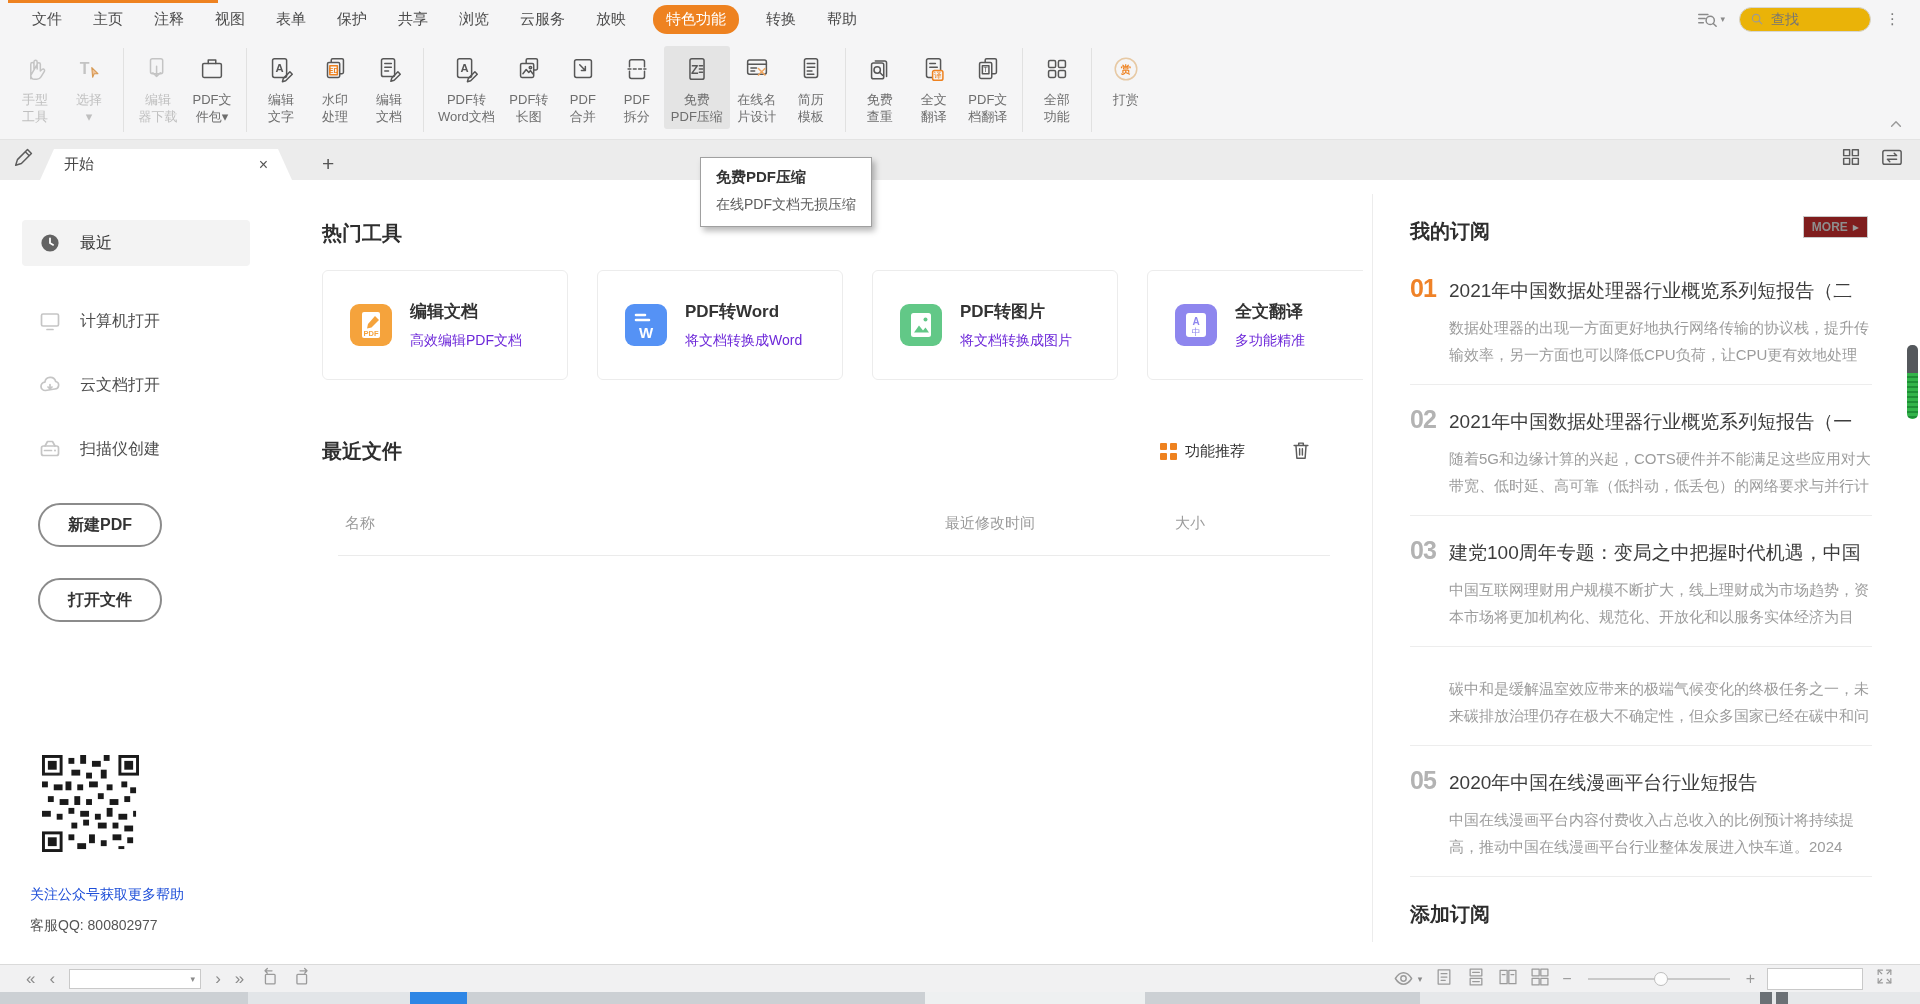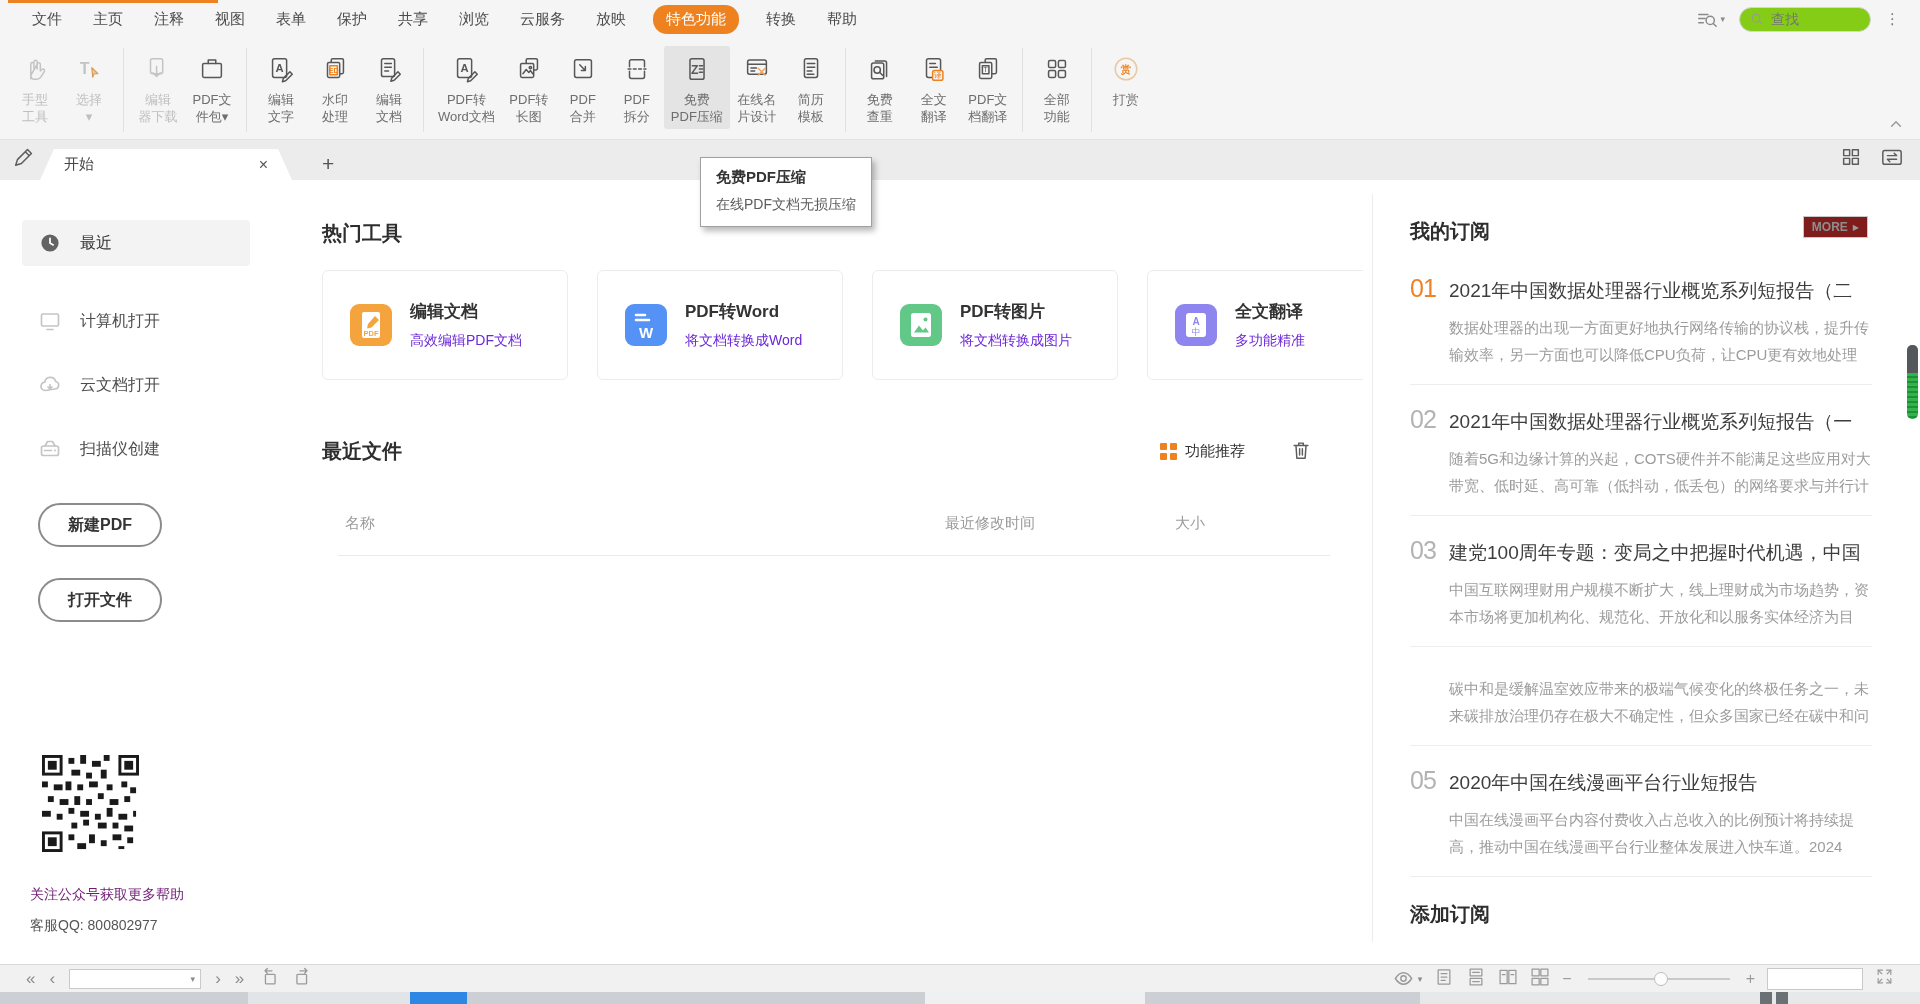--- a/index.html
+++ b/index.html
@@ -12,21 +12,21 @@
 
   
   .menubar { position:absolute; top:0; left:0; width:100%; height:38px; background:#f5f5f6;
              display:flex; align-items:center; padding:0 20px 0 32px; }
   .menu-items { display:flex; align-items:center; gap:31px; font-size:15px; color:#4c4c4c; flex:1; }
   .menu-item { cursor:default; white-space:nowrap; }
   .menu-item.pill { background:#ee8220; color:#fff; border-radius:14px; padding:5px 13px; margin:-5px -4px; }
   .menu-right { display:flex; align-items:center; gap:14px; }
   .mr-ico { display:flex; align-items:center; gap:2px; color:#8a8a8a; }
   .caret { font-size:9px; color:#8a8a8a; }
-  .search-pill { width:132px; height:25px; border:1px solid #d6d6d6; border-radius:13px; background:#84cc16;
+  .search-pill { width:132px; height:25px; border:1px solid #d6d6d6; border-radius:13px; background:#eab308;
                  display:flex; align-items:center; gap:6px; padding:0 10px; }
   .search-pill input { border:none; outline:none; background:transparent; width:80px; font-size:14px; color:#555; }
   .kebab { font-size:15px; color:#7b7b7b; letter-spacing:0; }
 
   
   .toolbar { position:absolute; top:38px; left:0; width:100%; height:102px; background:#f5f5f6;
              border-bottom:1px solid #e3e3e3; display:flex; align-items:flex-start; padding:8px 0 0 8px; }
   .tb-item { min-width:54px; padding:3px 7px 4px; display:flex; flex-direction:column; align-items:center;
              border-radius:3px; cursor:default; }
   .tb-item.hl { background:#e4e4e4; }
@@ -62,21 +62,21 @@
 
   
   .side-item { position:absolute; left:22px; width:228px; height:46px; display:flex; align-items:center;
                gap:18px; padding-left:16px; font-size:16px; color:#4d4d4d; border-radius:4px; cursor:pointer; }
   .side-item.active { background:#f3f3f3; color:#333; }
   .side-item svg { flex:none; }
   .side-btn { position:absolute; left:38px; width:124px; height:44px; border:2px solid #8b8b8b; border-radius:22px;
               background:#fff; font-weight:bold; font-size:16px; color:#333; display:flex; align-items:center;
               justify-content:center; cursor:pointer; }
   .qr { position:absolute; left:42px; top:575px; width:97px; height:97px; }
-  .qr-caption { position:absolute; left:30px; top:706px; font-size:14px; color:#701a75; }
+  .qr-caption { position:absolute; left:30px; top:706px; font-size:14px; color:#1d4ed8; }
   .qq-line    { position:absolute; left:30px; top:737px; font-size:14px; color:#555; }
 
   
   .main-center { position:absolute; left:322px; top:0; width:1041px; height:784px; }
   .hot-title { position:absolute; top:40px; left:0; font-size:20px; font-weight:bold; color:#2e2e2e; }
   .cards { position:absolute; top:90px; left:0; width:1041px; display:flex; gap:29px; overflow:hidden; }
   .card { flex:none; width:246px; height:110px; background:#fff; border:1px solid #ececec; border-radius:6px;
           display:flex; align-items:center; gap:17px; padding-left:26px; cursor:pointer; }
   .card-ico { flex:none; width:44px; height:44px; }
   .card-title { font-size:17px; font-weight:bold; color:#333; white-space:nowrap; }
@@ -92,21 +92,21 @@
 
   
   .rightpanel { position:absolute; left:1410px; top:0; width:462px; height:784px; }
   .sub-title { position:absolute; top:38px; left:0; font-size:20px; font-weight:bold; color:#2e2e2e; }
   .more-btn { position:absolute; top:36px; right:4px; border:1px solid #c9c9c9; background:#7f1d1d; color:#8e8e8e;
               font-size:12px; font-weight:bold; padding:3px 8px; display:flex; align-items:center; gap:5px; cursor:pointer; }
   .more-arrow { font-size:8px; color:#9a9a9a; }
   .articles { position:absolute; top:74px; left:0; right:0; }
   .article { padding:20px 0 16px; border-bottom:1px solid #ededed; cursor:pointer; }
   .a-head { display:flex; align-items:baseline; }
-  .a-num { flex:none; width:26px; margin-right:13px; font-size:25px; font-weight:normal; letter-spacing:-1px; }
+  .a-num { flex:none; width:26px; margin-right:13px; font-size:25px; font-weight:bold; letter-spacing:-1px; }
   .a-title { flex:1; font-size:19px; color:#3d3d3d; line-height:30px; white-space:nowrap; overflow:hidden; }
   .a-desc { margin:8px 0 0 39px; font-size:15px; color:#9c9c9c; line-height:27px; max-height:54px; overflow:hidden; }
   .add-title { margin-top:24px; font-size:20px; font-weight:bold; color:#2e2e2e; padding-left:0; position:relative; left:0; }
 
   
   .scroll-thumb { position:absolute; right:2px; top:165px; width:11px; height:74px; border-radius:5px; overflow:hidden; }
   .scroll-thumb .st-top { height:28px; background:#54585c; }
   .scroll-thumb .st-green { height:46px;
       background:repeating-linear-gradient(180deg,#33b44a 0 3px,#1d8f36 3px 5px); }
 

